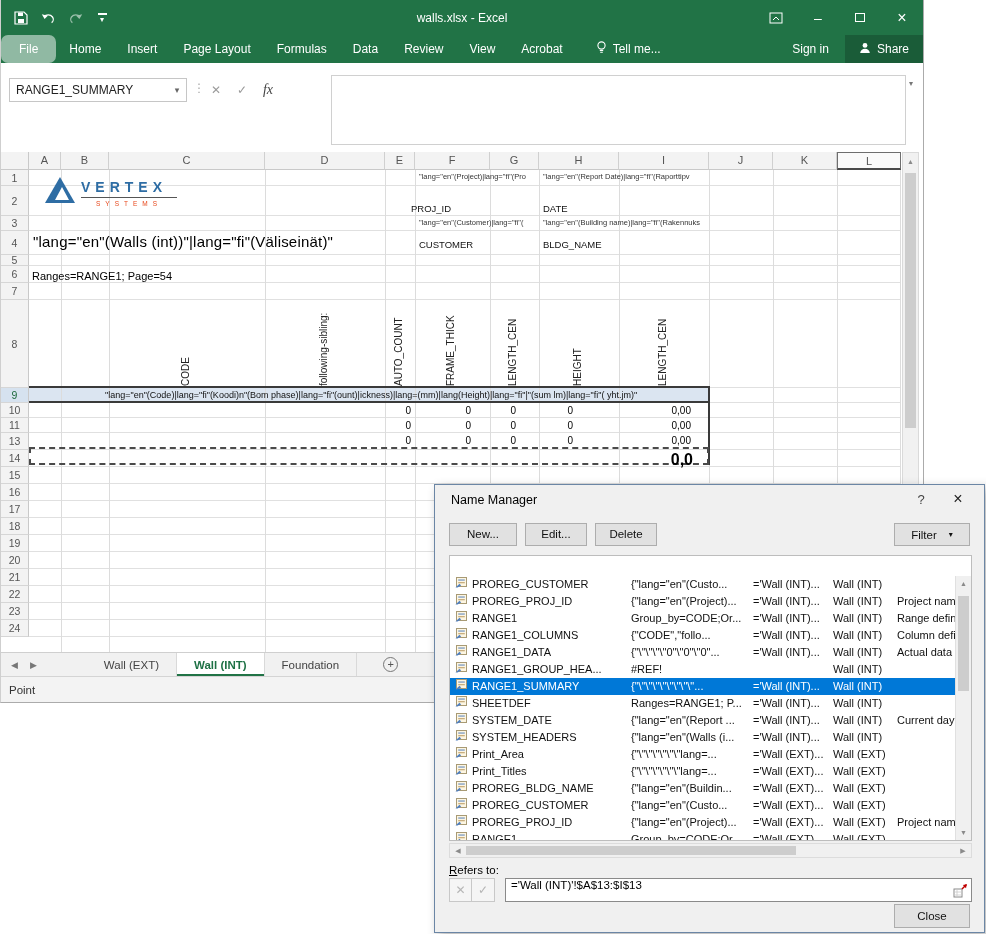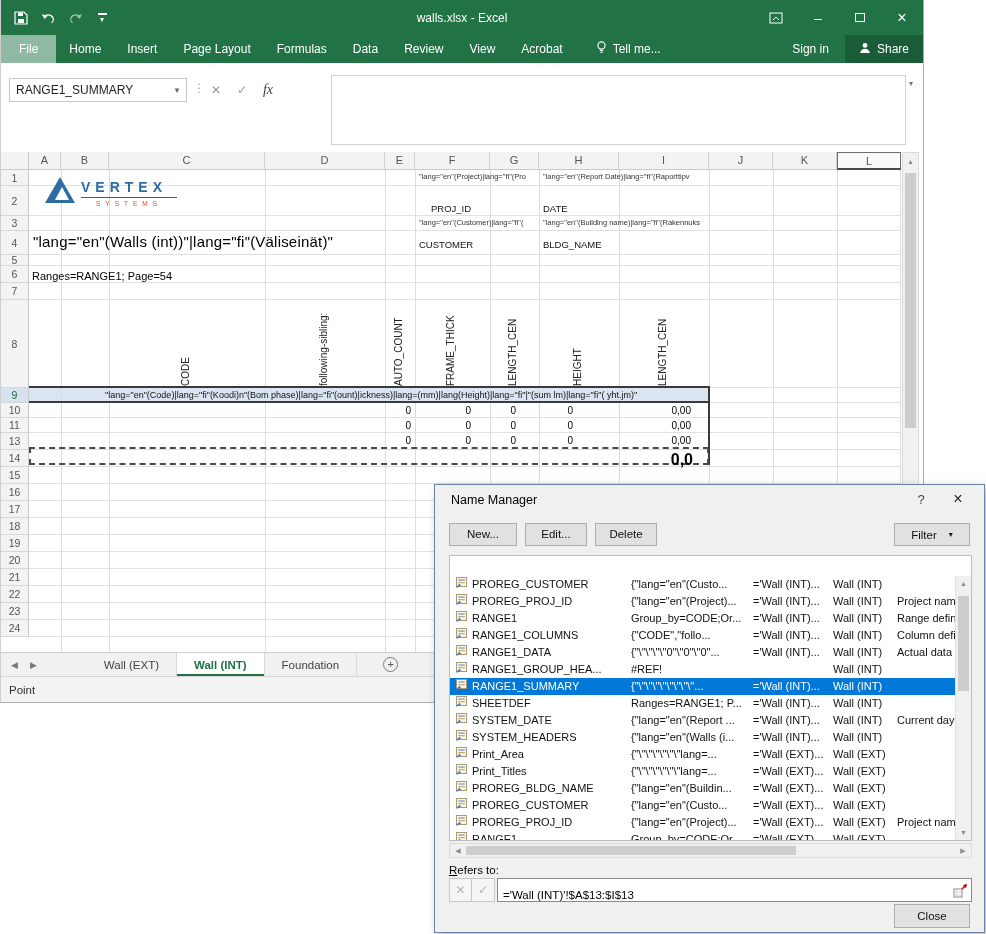--- a/index.html
+++ b/index.html
@@ -22,21 +22,21 @@
                 font-size:12px; pointer-events:none; }
   .win-controls { margin-left:auto; display:flex; height:100%; z-index:2; }
   .wbtn { width:42px; height:100%; display:flex; align-items:center; justify-content:center; font-size:14px; color:#fff; }
   .max-box { width:10px; height:9px; border:1px solid #fff; display:inline-block; }
 
   
   .ribbon { position:absolute; left:0; top:35px; width:100%; height:28px; background:#217346; display:flex;
             align-items:stretch; color:#fff; font-size:12px; }
   .rtabs { display:flex; align-items:stretch; }
   .rtab { padding:0 13px; display:flex; align-items:center; white-space:nowrap; }
-  .rtab.file-tab { background:rgba(255,255,255,.5); padding:0 18px; }
+  .rtab.file-tab { background:rgba(255,255,255,.5); padding:0 18px;border-radius:7px; }
   .tellme { display:flex; align-items:center; gap:6px; padding:0 14px; margin-left:6px; white-space:nowrap; }
   .ribbon-right { margin-left:auto; display:flex; align-items:stretch; }
   .signin { display:flex; align-items:center; padding:0 16px; }
   .share { display:flex; align-items:center; gap:6px; padding:0 14px; background:#1a5c38; }
 
   
   .formula-row { position:absolute; left:0; top:75px; width:100%; height:72px; background:#fff; }
   .name-box { position:absolute; left:8px; top:3px; width:178px; height:24px; border:1px solid #c6c6c6; background:#fff;
               display:flex; align-items:center; }
   .name-box input { border:0; outline:0; flex:1; min-width:0; font-size:12px; padding-left:6px; font-family:inherit; color:#222; }
@@ -76,21 +76,21 @@
   .r9fill { position:absolute; left:0; top:218px; width:680px; height:15px; background:#dbe5f1; }
   .hline-a { position:absolute; left:0; top:216px; width:680px; height:2px; background:#3a3a3a; }
   .hline-b { position:absolute; left:0; top:231px; width:680px; height:2px; background:#3a3a3a; }
   .vline-i { position:absolute; left:679px; top:216px; width:2px; height:79px; background:#3a3a3a; }
   .ants { position:absolute; left:0; top:277px; width:680px; height:18px; border:2px dashed #4a4a4a; }
 
   .ov { position:absolute; white-space:nowrap; color:#000; }
   .tiny { font-size:7.5px; color:#333; }
   .small { font-size:9.5px; color:#111; }
   .t-r1f{left:390px;top:2px}.t-r1h{left:514px;top:2px}
-  .t-r2f{left:402px;top:33px}.t-r2h{left:514px;top:33px}
+  .t-r2f{left:382px;top:33px}.t-r2h{left:514px;top:33px}
   .t-r3f{left:390px;top:48px}.t-r3h{left:514px;top:48px}
   .t-r4a{left:4px;top:63px;font-size:15px;letter-spacing:.2px}
   .t-r4f{left:390px;top:69px}.t-r4h{left:514px;top:69px}
   .t-r6a{left:3px;top:100px;font-size:11px}
   .t-r7a{left:3px;top:117px;font-size:11px}
   .t-r9{left:76px;top:220px;font-size:9px;color:#111}
 
   .rot { position:absolute; top:132px; height:84px; writing-mode:vertical-rl; transform:rotate(180deg);
          font-size:10px; color:#222; }
   .rotC{left:151px}.rotD{left:289px}.rotE{left:364px}.rotF{left:416px}.rotG{left:478px}.rotH{left:543px}.rotI{left:628px}
@@ -166,21 +166,21 @@
   .hs-arrow { width:16px; display:flex; align-items:center; justify-content:center; color:#8a8a8a; font-size:7px; }
   .hs-arrow.right { margin-left:auto; }
   .hs-thumb { width:330px; background:#cdcdcd; margin:2px 0; }
 
   .refers-label { position:absolute; left:14px; top:379px; font-size:11.5px; color:#000; }
   .refers-label::first-letter { text-decoration:underline; }
   .refers-row { position:absolute; left:14px; top:393px; width:523px; height:24px; display:flex; }
   .rbtn { width:23px; height:24px; border:1px solid #c8c8c8; background:#f5f5f5; color:#b5b5b5;
           display:flex; align-items:center; justify-content:center; font-size:12px; }
   .rbtn + .rbtn { border-left:0; }
-  .refers-field { flex:1; height:24px; border:1px solid #8a8a8a; background:#fff; display:flex; align-items:flex-end; margin-left:2px; }
+  .refers-field { flex:1; height:24px; border:1px solid #8a8a8a; background:#fff; display:flex; align-items:flex-start; margin-left:10px; }
   .refers-field input { flex:1; min-width:0; border:0; outline:0; font-size:11.5px; padding:0 5px; font-family:inherit; }
   .picker { width:22px; height:22px; display:flex; align-items:center; justify-content:center; }
   .btn-close { position:absolute; right:14px; top:419px; width:76px; height:24px; line-height:22px; }
 </style>
 </head>
 <body>
 
 <div class="screen">
 
   <div class="excel">

